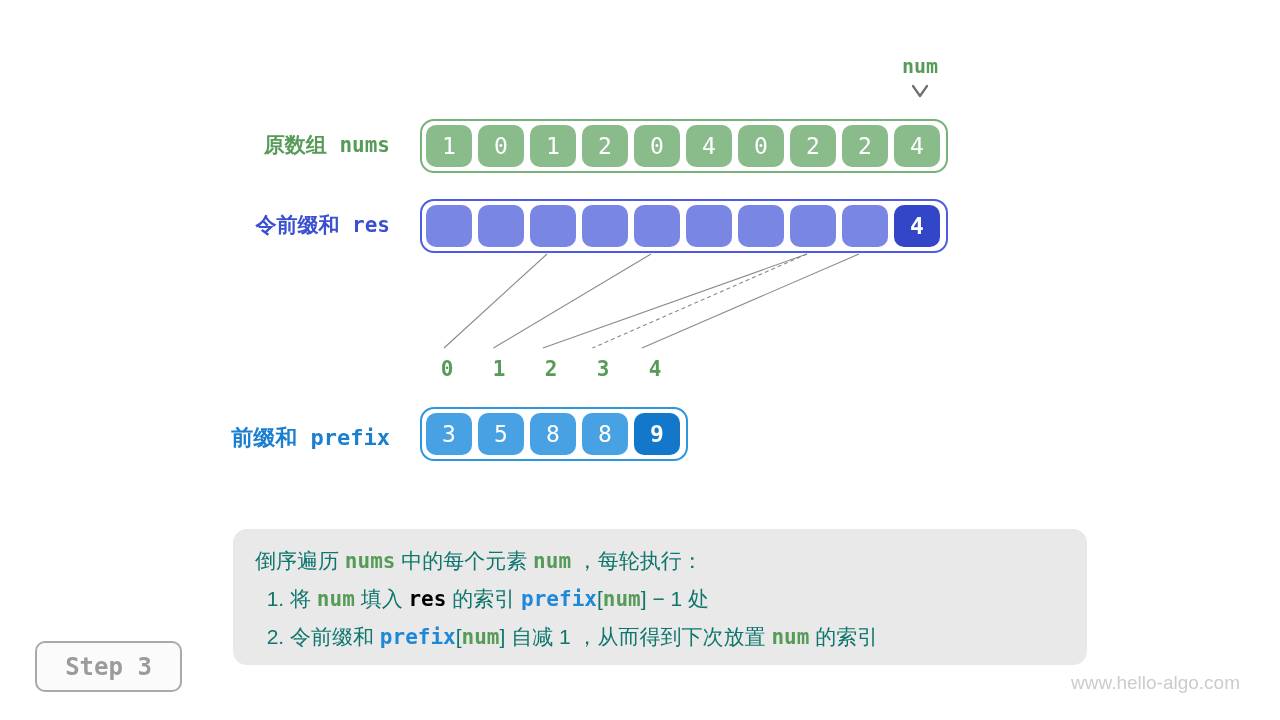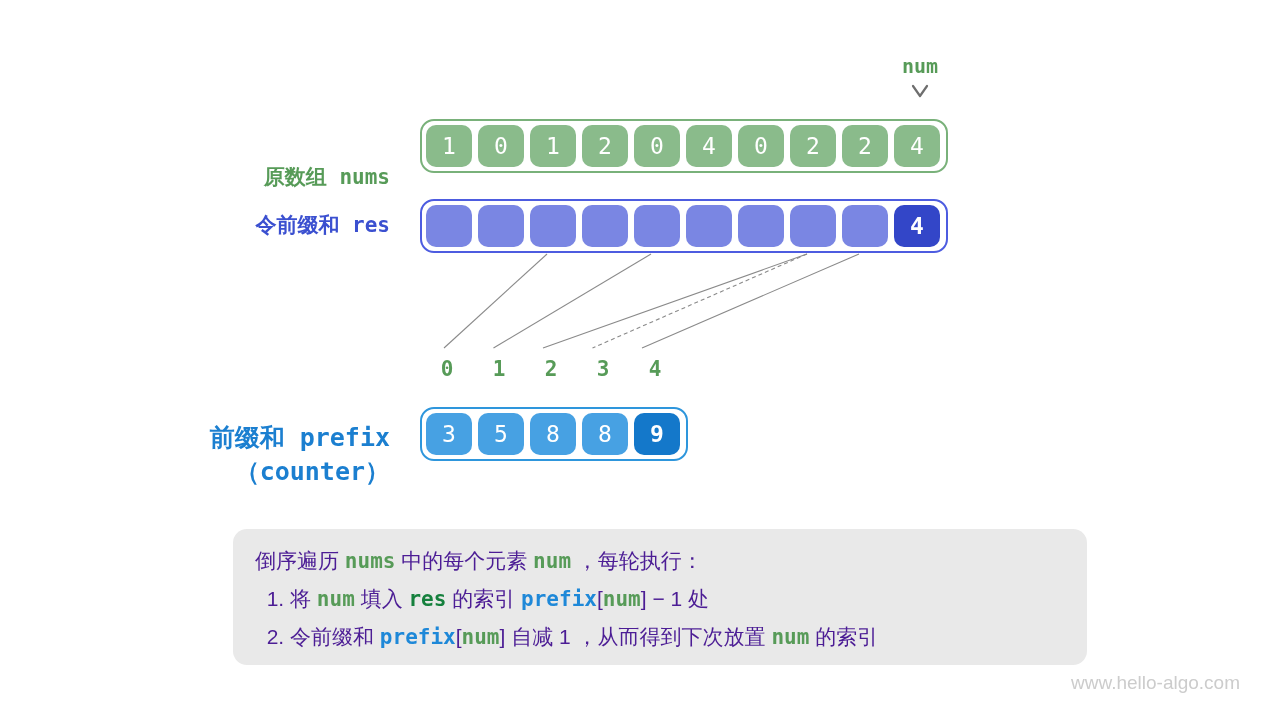--- a/index.html
+++ b/index.html
@@ -80,21 +80,21 @@
     font-family: "DejaVu Sans Mono", "Liberation Mono", monospace;
   }
 
   
   .prefix-label-block {
     position: absolute;
     right: 890px; top: 421px;
     width: 330px;
     text-align: right;
     line-height: 34px;
-    font-size: 25px; font-weight: bold;
+    font-size: 22px; font-weight: bold;
     color: #1b7fd0;
     font-family: "DejaVu Sans Mono", "Liberation Sans", sans-serif;
     white-space: nowrap;
   }
 
   
   .overlay {
     position: absolute; left: 0; top: 0;
     width: 1280px; height: 720px;
     pointer-events: none;
@@ -107,27 +107,27 @@
     width: 854px; height: 136px;
     background: #e9e9e9;
     border-radius: 14px;
     padding: 13px 18px 0 22px;
     font-size: 21px;
     color: #333333;
     line-height: 37px;
     white-space: pre;
   }
   .exp-line { white-space: pre; }
-  .tok-p { color: #4c1d95; }
+  .tok-p { color: #0f766e; }
   .tok-g, .tok-b, .tok-c {
     font-family: "DejaVu Sans Mono", "Liberation Mono", monospace;
     font-weight: bold;
   }
   .tok-g { color: #579b58; }
-  .tok-b { color: #15803d; }
+  .tok-b { color: #000000; }
   .tok-c { color: #1e88d8; margin-top: 7px; }
 
   
   .step-badge {
     position: absolute;
     left: 35px; top: 641px;
     width: 147px; height: 51px;
     background: #fbfbfb;
     border: 2px solid #a9a9a9;
     border-radius: 10px;
@@ -146,21 +146,21 @@
     font-family: Liberation Sans, sans-serif;
   }
 </style>
 </head>
 <body>
 
 <div class="canvas">
 
   <div class="pointer-label">num</div>
 
-  <div class="row-label lbl-green" style="top: 131px; margin-top: 32px;">原数组 nums</div>
+  <div class="row-label lbl-green" style="top: 131px;">原数组 nums</div>
   <div class="array-outer arr-nums">
       <div class="cell cell-green">1</div>
       <div class="cell cell-green">0</div>
       <div class="cell cell-green">1</div>
       <div class="cell cell-green">2</div>
       <div class="cell cell-green">0</div>
       <div class="cell cell-green">4</div>
       <div class="cell cell-green">0</div>
       <div class="cell cell-green">2</div>
       <div class="cell cell-green">2</div>
@@ -193,28 +193,28 @@
   <div class="num-row">
       <div class="num-digit">0</div>
       <div class="num-digit">1</div>
       <div class="num-digit">2</div>
       <div class="num-digit">3</div>
       <div class="num-digit">4</div>
     </div>
 
   <div class="prefix-label-block">
     <div>前缀和 prefix</div>
-    <div>（counter）</div>
   </div>
   <div class="array-outer arr-prefix">
       <div class="cell cell-prefix">3</div>
       <div class="cell cell-prefix">5</div>
       <div class="cell cell-prefix">8</div>
       <div class="cell cell-prefix">8</div>
       <div class="cell cell-prefix dark">9</div>
     </div>
 
   <div class="explain-box"><div class="exp-line"><span class="tok-p">倒序遍历 </span><span class="tok-g">nums</span><span class="tok-p"> 中的每个元素 </span><span class="tok-g">num</span><span class="tok-p"> ，每轮执行：</span></div><div class="exp-line"><span class="tok-p">  1. 将 </span><span class="tok-g">num</span><span class="tok-p"> 填入 </span><span class="tok-b">res</span><span class="tok-p"> 的索引 </span><span class="tok-c">prefix</span><span class="tok-p">[</span><span class="tok-g">num</span><span class="tok-p">]</span><span class="tok-p"> − 1 处</span></div><div class="exp-line"><span class="tok-p">  2. 令前缀和 </span><span class="tok-c">prefix</span><span class="tok-p">[</span><span class="tok-g">num</span><span class="tok-p">]</span><span class="tok-p"> 自减 1 ，从而得到下次放置 </span><span class="tok-g">num</span><span class="tok-p"> 的索引</span></div></div>
 
+  <div class="step-badge">Step 3</div>
 
   <div class="watermark">www.hello-algo.com</div>
 
 </div>
 
 </body></html>

